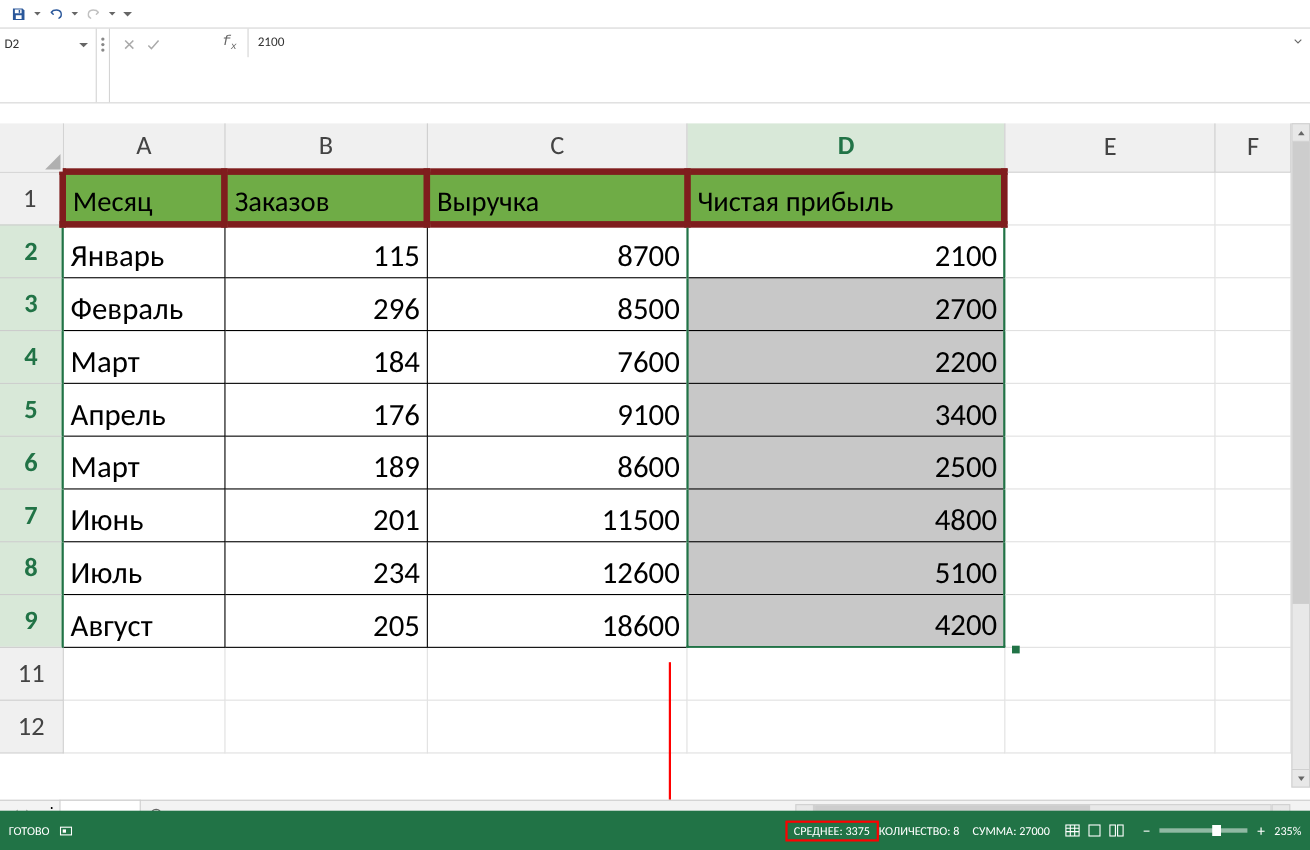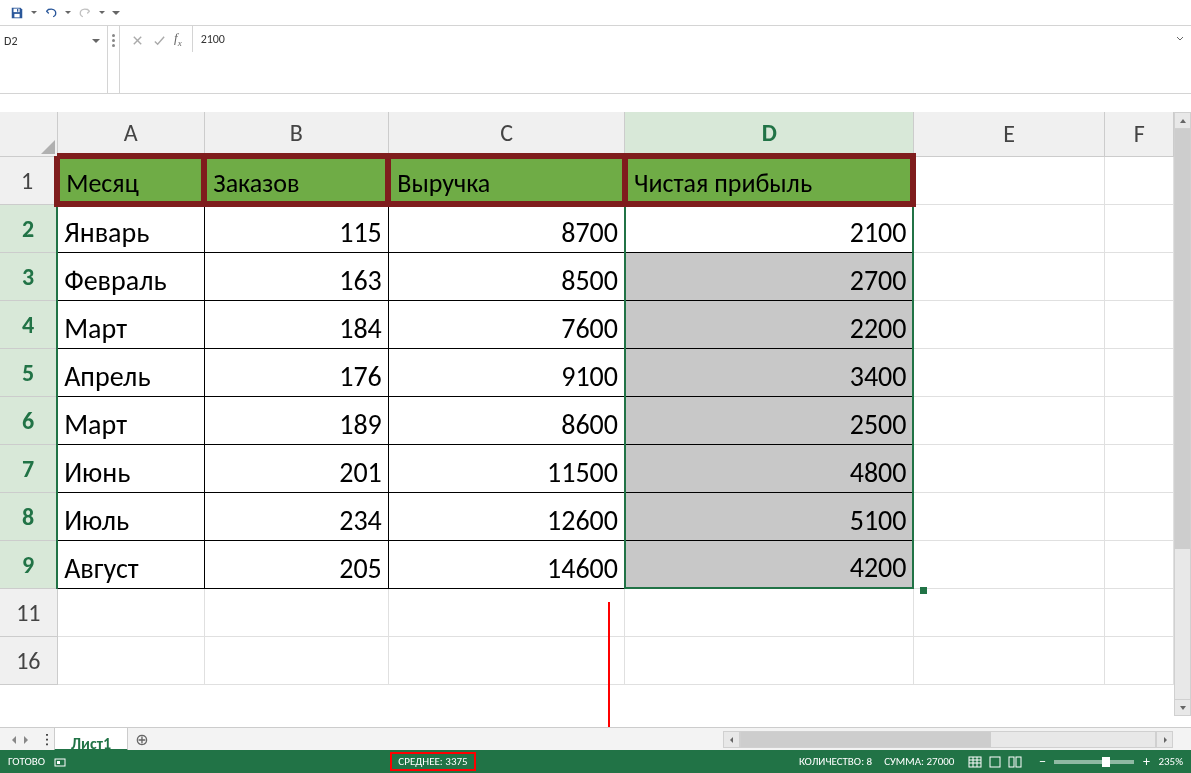--- a/index.html
+++ b/index.html
@@ -6,30 +6,30 @@
 body { font-family: Calibri, Arial, sans-serif; font-size: 14px; background: #fff; overflow: hidden; width: 1191px; height: 773px; position: relative; }
 
 
 .qat { height: 26px; background: #fff; border-bottom: 1px solid #d4d4d4; display: flex; align-items: center; padding-left: 6px; gap: 2px; }
 .qat-btn { width: 22px; height: 22px; display: flex; align-items: center; justify-content: center; cursor: pointer; color: #444; }
 .qat-btn svg { width: 14px; height: 14px; }
 .qat-dd { width: 8px; height: 22px; display: flex; align-items: center; justify-content: center; cursor: pointer; }
 
 
 .fbar-wrap { display: flex; align-items: stretch; border-bottom: 1px solid #d4d4d4; min-height: 68px; }
-.namebox { width: 108px; border-right: 1px solid #d4d4d4; display: flex; align-items: flex-start; padding-top: 4px; }
+.namebox { width: 88px; border-right: 1px solid #d4d4d4; display: flex; align-items: flex-start; padding-top: 4px; }
 .namebox-inner { display: flex; align-items: center; width: 100%; padding: 2px 4px; height: 22px; }
 .namebox-inner span { flex: 1; font-size: 12px; color: #333; }
 .namebox-dd { width: 14px; display: flex; align-items: center; justify-content: center; cursor: pointer; }
 .fbar-grip { width: 12px; display: flex; flex-direction: column; align-items: center; justify-content: flex-start; padding-top: 8px; gap: 2px; border-right: 1px solid #d4d4d4; }
 .fbar-grip .dot { width: 3px; height: 3px; background: #888; border-radius: 50%; }
 .fbar-left { display: flex; align-items: flex-start; padding-top: 4px; padding-left: 6px; padding-right: 6px; border-right: 1px solid #d4d4d4; height: 26px; align-self: flex-start; margin-top: 0; }
 .fbtn { width: 22px; height: 20px; display: flex; align-items: center; justify-content: center; color: #aaa; cursor: pointer; }
 .fbtn svg { width: 13px; height: 13px; }
-.fx { font-style: italic; font-family: Liberation Serif, serif; font-size: 13px; color: #666; padding: 0 4px; }
+.fx { font-style: italic; font-family: Liberation Mono, monospace; font-size: 13px; color: #666; padding: 0 4px; margin-left: 48px; }
 .fbar { flex: 1; padding: 6px 8px; font-size: 12px; color: #333; position: relative; }
 .fbar-expand { position: absolute; right: 6px; top: 6px; cursor: pointer; color: #666; }
 .grid { position: absolute; top: 0; left: 0; border-collapse: collapse; }
 .corner { width: 58px; height: 44px; background: #f0f0f0; border-right: 1px solid #ccc; border-bottom: 1px solid #ccc; position: relative; }
 .corner::after { content: ''; position: absolute; right: 2px; bottom: 2px; width: 0; height: 0; border-left: 14px solid transparent; border-bottom: 14px solid #b0b0b0; }
 .colhdr { background: #f0f0f0; border-right: 1px solid #ccc; border-bottom: 1px solid #ccc; text-align: center; font-size: 24px; color: #444; font-weight: normal; height: 44px; }
 .colhdr.sel { background: #d8e8d8; color: #217346; font-weight: bold; border-bottom: 2px solid #217346; }
 .rowhdr { background: #f0f0f0; border-right: 1px solid #ccc; border-bottom: 1px solid #ccc; text-align: center; font-size: 24px; color: #444; width: 58px; }
 .rowhdr.sel { background: #d8e8d8; color: #217346; font-weight: bold; border-right: 2px solid #217346; }
 .cell { border-right: 1px solid #e0e0e0; border-bottom: 1px solid #e0e0e0; height: 48px; font-size: 26px; padding: 2px 6px; color: #000; vertical-align: bottom; }
@@ -61,24 +61,24 @@
 .hscroll-thumb { position: absolute; left: 0; top: 0; height: 15px; width: 250px; background: #cdcdcd; }
 .hscroll-btn { width: 17px; height: 17px; background: #e8e8e8; border: 1px solid #d0d0d0; display: flex; align-items: center; justify-content: center; cursor: pointer; }
 
 
 .vscroll { position: absolute; right: 0; top: 112px; width: 17px; height: 604px; background: #f3f3f3; }
 .vscroll-btn { width: 17px; height: 17px; background: #e8e8e8; border: 1px solid #d0d0d0; display: flex; align-items: center; justify-content: center; cursor: pointer; }
 .vscroll-track { height: calc(100% - 34px); background: #e8e8e8; border-left: 1px solid #d0d0d0; border-right: 1px solid #d0d0d0; position: relative; }
 .vscroll-thumb { position: absolute; top: 0; left: 0; width: 15px; height: 420px; background: #cdcdcd; }
 
 
-.statusbar { height: 23px; background: #217346; color: #fff; display: flex; align-items: center; font-size: 11px; padding: 0 8px; }
+.statusbar { height: 36px; background: #217346; color: #fff; display: flex; align-items: center; font-size: 11px; padding: 0 8px; }
 .sb-left { display: flex; align-items: center; gap: 8px; }
 .sb-icon { width: 14px; height: 14px; display: flex; align-items: center; justify-content: center; }
-.sb-center { flex: 1; display: flex; justify-content: center; }
+.sb-center { flex: 1; display: flex; justify-content: flex-end; }
 .avg-box { border: 2px solid #f00; padding: 1px 6px; background: #217346; }
 .sb-right { display: flex; align-items: center; gap: 12px; }
 .viewbtns { display: flex; gap: 2px; }
 .viewbtn { width: 18px; height: 16px; display: flex; align-items: center; justify-content: center; cursor: pointer; }
 .viewbtn svg { fill: #fff; }
 .zoom { display: flex; align-items: center; gap: 6px; }
 .zoom-slider { width: 80px; height: 4px; background: rgba(255,255,255,0.5); position: relative; }
 .zoom-slider::after { content: ''; position: absolute; left: 60%; top: -3px; width: 8px; height: 10px; background: #fff; }
 .zoom-end { width: 12px; height: 12px; display: flex; align-items: center; justify-content: center; cursor: pointer; font-size: 14px; }
 
@@ -186,21 +186,21 @@
     <td class="cell tblcell lft">Январь</td>
     <td class="cell tblcell">115</td>
     <td class="cell tblcell">8700</td>
     <td class="cell tblcell active-cell sel-border-top sel-border-left sel-border-right">2100</td>
     <td class="cell"></td>
     <td class="cell"></td>
   </tr>
   <tr>
     <td class="rowhdr sel">3</td>
     <td class="cell tblcell lft">Февраль</td>
-    <td class="cell tblcell">163</td>
+    <td class="cell tblcell">296</td>
     <td class="cell tblcell">8500</td>
     <td class="cell tblcell sel-range sel-border-left sel-border-right">2700</td>
     <td class="cell"></td>
     <td class="cell"></td>
   </tr>
   <tr>
     <td class="rowhdr sel">4</td>
     <td class="cell tblcell lft">Март</td>
     <td class="cell tblcell">184</td>
     <td class="cell tblcell">7600</td>
@@ -241,36 +241,36 @@
     <td class="cell tblcell">234</td>
     <td class="cell tblcell">12600</td>
     <td class="cell tblcell sel-range sel-border-left sel-border-right">5100</td>
     <td class="cell"></td>
     <td class="cell"></td>
   </tr>
   <tr>
     <td class="rowhdr sel">9</td>
     <td class="cell tblcell lft">Август</td>
     <td class="cell tblcell">205</td>
-    <td class="cell tblcell">14600</td>
+    <td class="cell tblcell">18600</td>
     <td class="cell tblcell sel-range sel-border-left sel-border-right sel-border-bottom" style="position:relative">4200</td>
     <td class="cell"></td>
     <td class="cell"></td>
   </tr>
   <tr>
     <td class="rowhdr">11</td>
     <td class="cell"></td>
           <td class="cell"></td>
           <td class="cell"></td>
           <td class="cell"></td>
           <td class="cell"></td>
           <td class="cell"></td>
   </tr>
   <tr>
-    <td class="rowhdr">16</td>
+    <td class="rowhdr">12</td>
     <td class="cell"></td>
           <td class="cell"></td>
           <td class="cell"></td>
           <td class="cell"></td>
           <td class="cell"></td>
           <td class="cell"></td>
   </tr>
 </tbody>
     </table>
 <div class="fillhandle" style="left:920px; top:475px;"></div>

